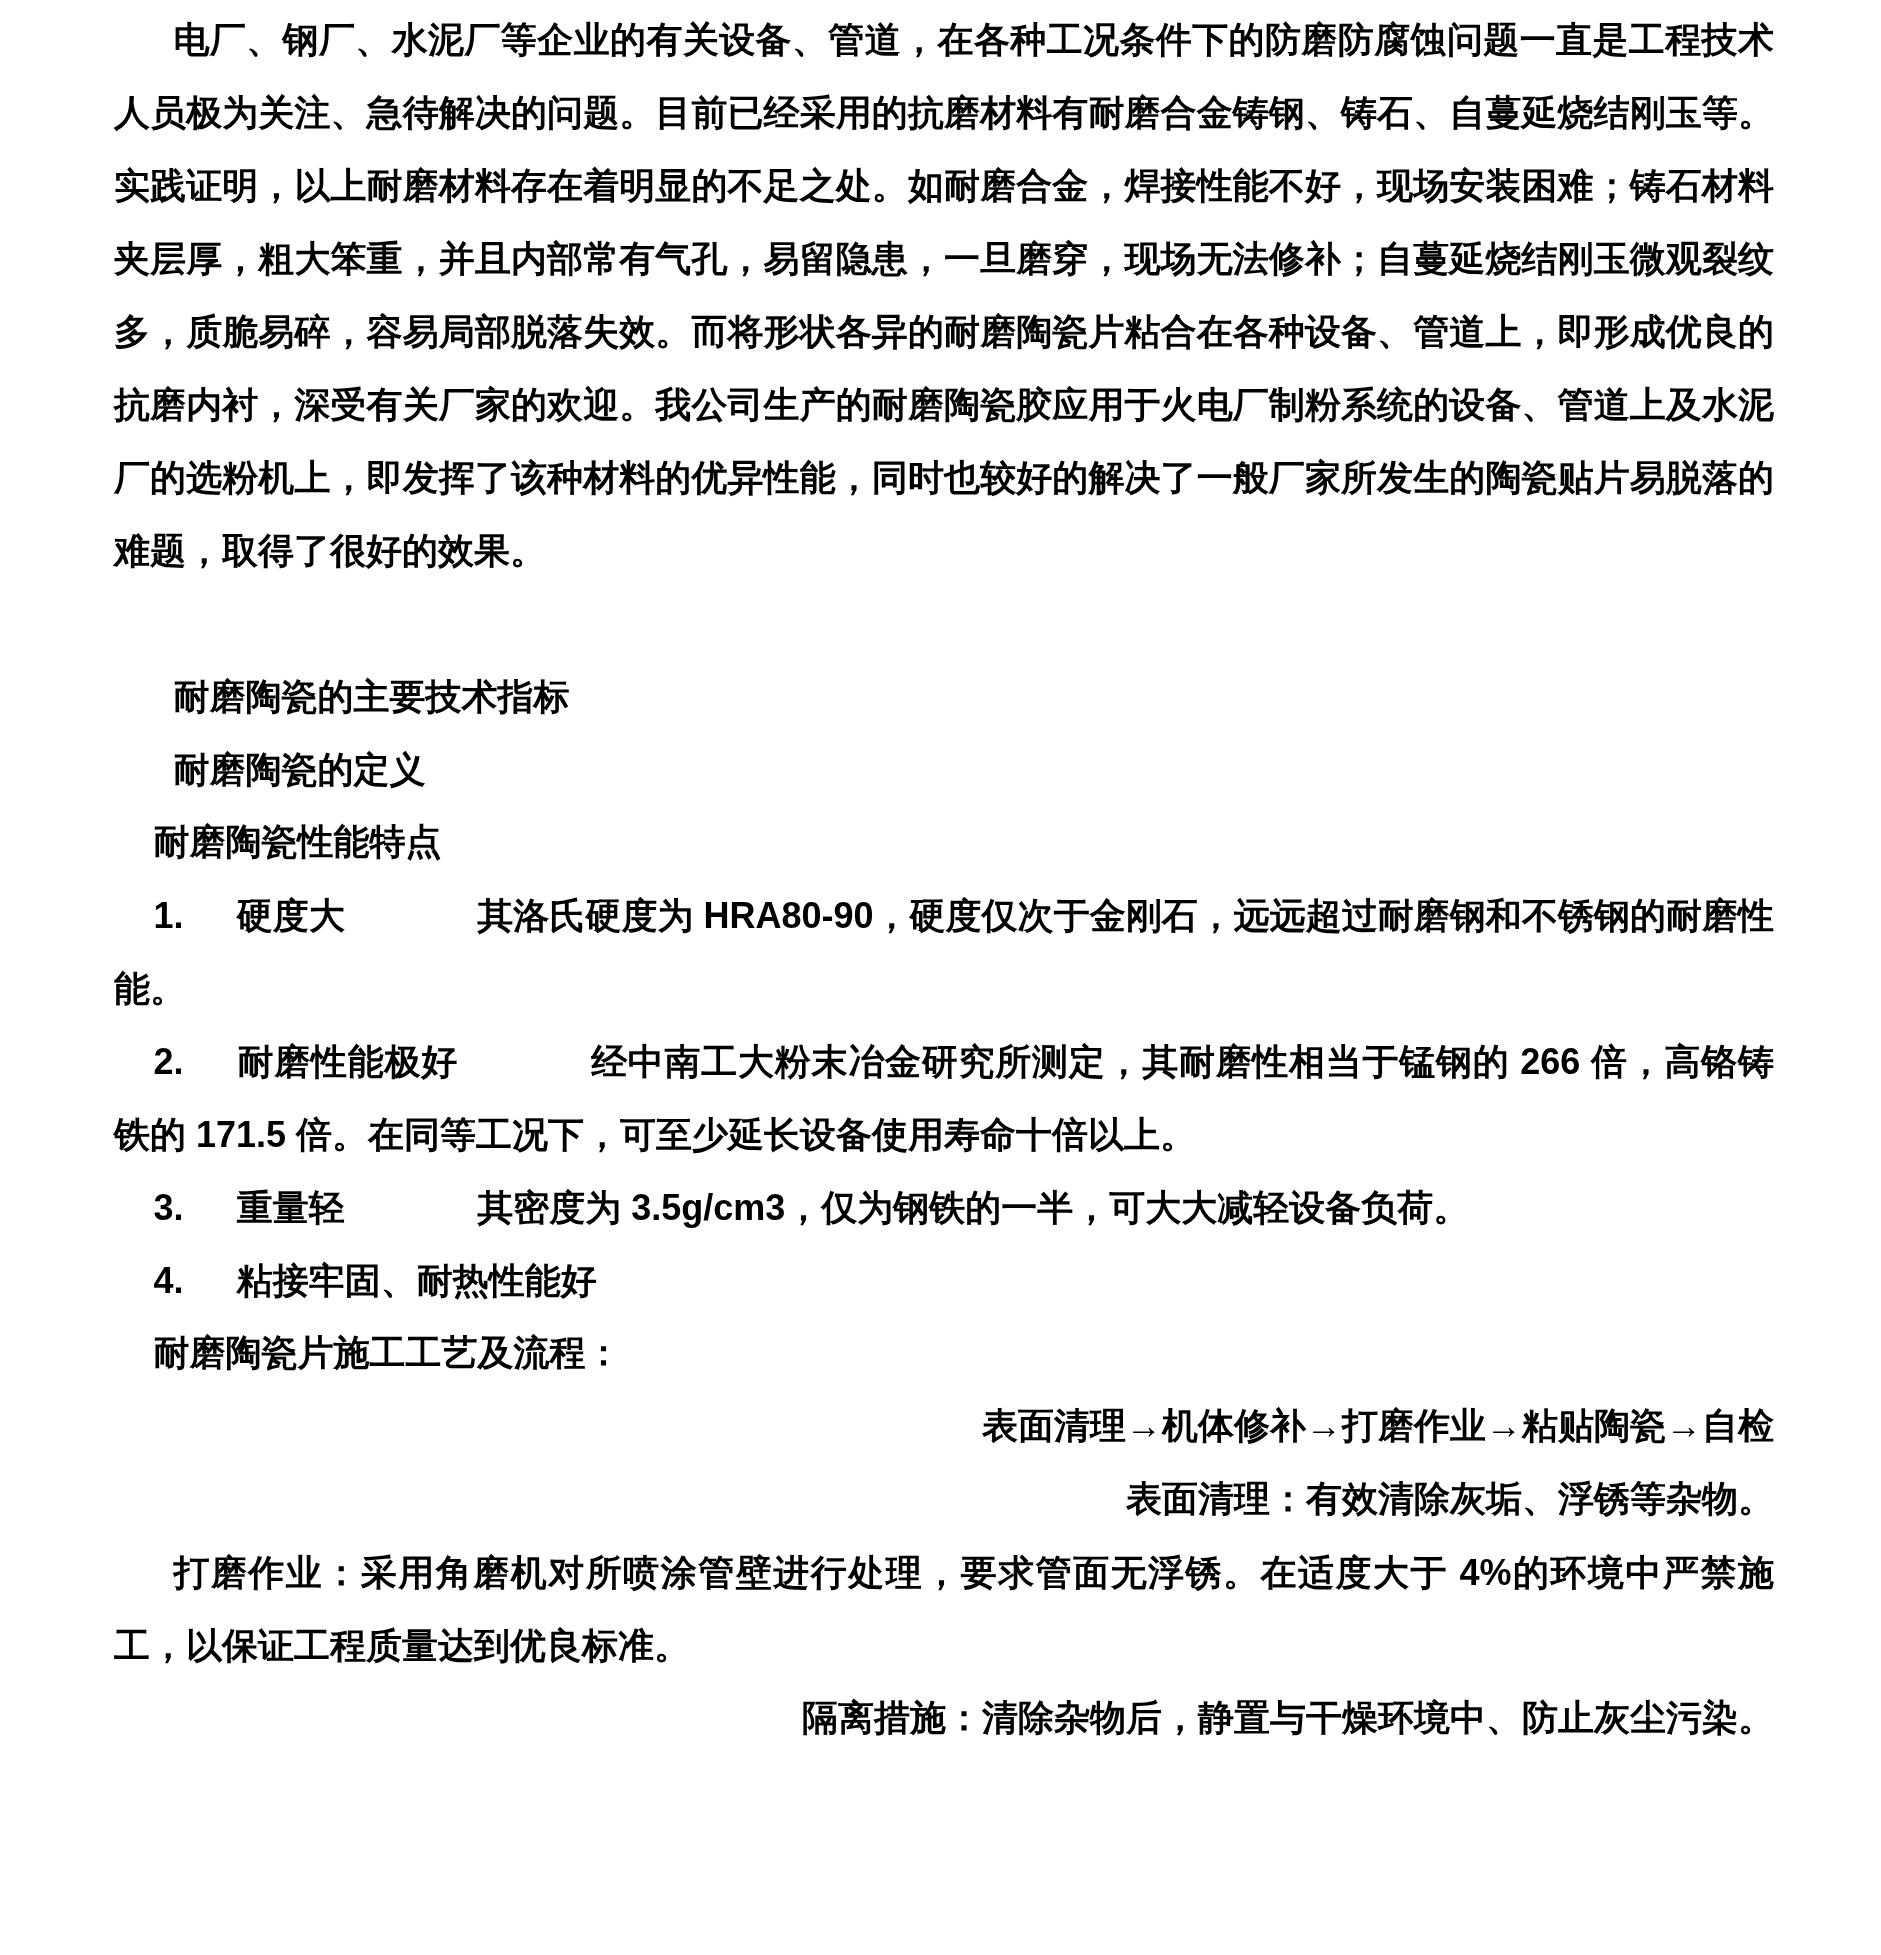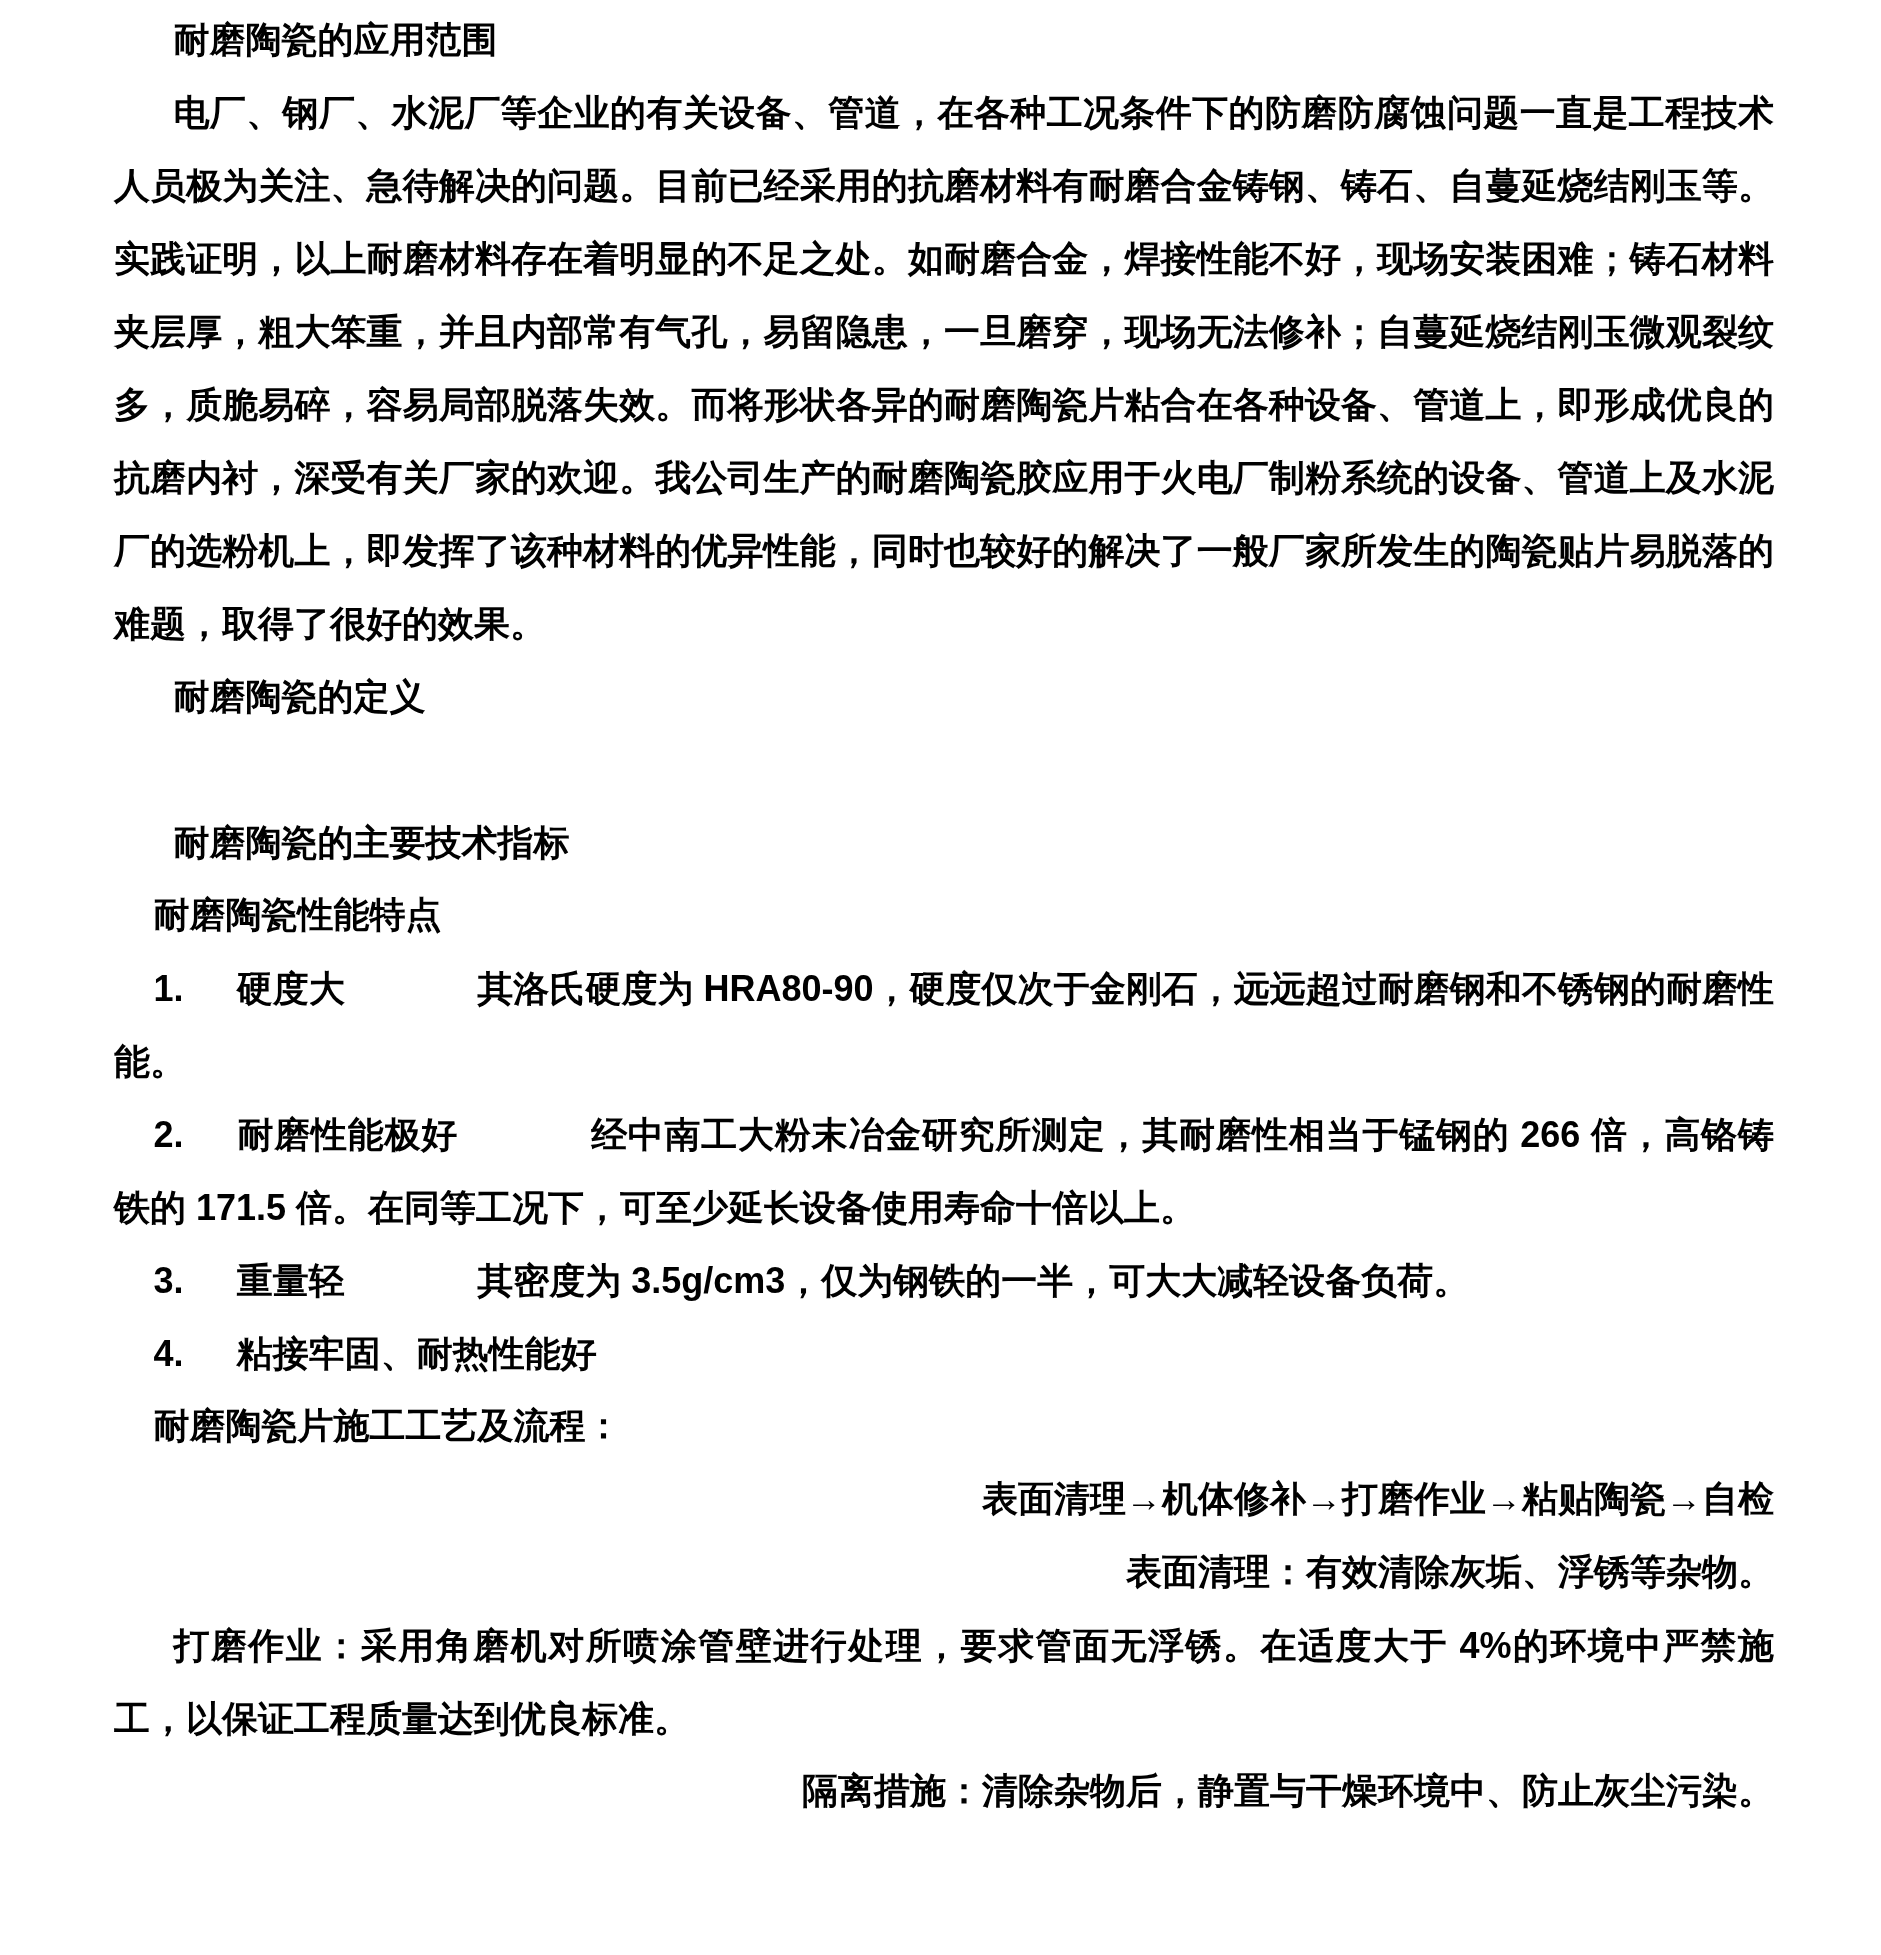--- a/index.html
+++ b/index.html
@@ -36,27 +36,26 @@
   .gap-above { margin-top: 73px; }
   .list { text-indent: 1.1em; }
   .list .num  { margin-right: 1.2em; }
   .list .term { margin-right: 3.4em; }
 </style>
 </head>
 <body>
 
 <div class="page">
 
-  <p class="blk heading ind2">耐磨陶瓷的应用范围</p>
 
   <p class="blk para ind2">电厂、钢厂、水泥厂等企业的有关设备、管道，在各种工况条件下的防磨防腐蚀问题一直是工程技术人员极为关注、急待解决的问题。目前已经采用的抗磨材料有耐磨合金铸钢、铸石、自蔓延烧结刚玉等。实践证明，以上耐磨材料存在着明显的不足之处。如耐磨合金，焊接性能不好，现场安装困难；铸石材料夹层厚，粗大笨重，并且内部常有气孔，易留隐患，一旦磨穿，现场无法修补；自蔓延烧结刚玉微观裂纹多，质脆易碎，容易局部脱落失效。而将形状各异的耐磨陶瓷片粘合在各种设备、管道上，即形成优良的抗磨内衬，深受有关厂家的欢迎。我公司生产的耐磨陶瓷胶应用于火电厂制粉系统的设备、管道上及水泥厂的选粉机上，即发挥了该种材料的优异性能，同时也较好的解决了一般厂家所发生的陶瓷贴片易脱落的难题，取得了很好的效果。</p>
 
+  <p class="blk heading ind2 gap-above">耐磨陶瓷的主要技术指标</p>
+
   <p class="blk heading ind2">耐磨陶瓷的定义</p>
-
-  <p class="blk heading ind2 gap-above">耐磨陶瓷的主要技术指标</p>
 
 
   <p class="blk heading ind1">耐磨陶瓷性能特点</p>
 
   <p class="blk list">
     <span class="num">1.</span>
     <span class="term">硬度大</span>
     <span class="desc">其洛氏硬度为 HRA80-90，硬度仅次于金刚石，远远超过耐磨钢和不锈钢的耐磨性能。</span>
   </p>
 

